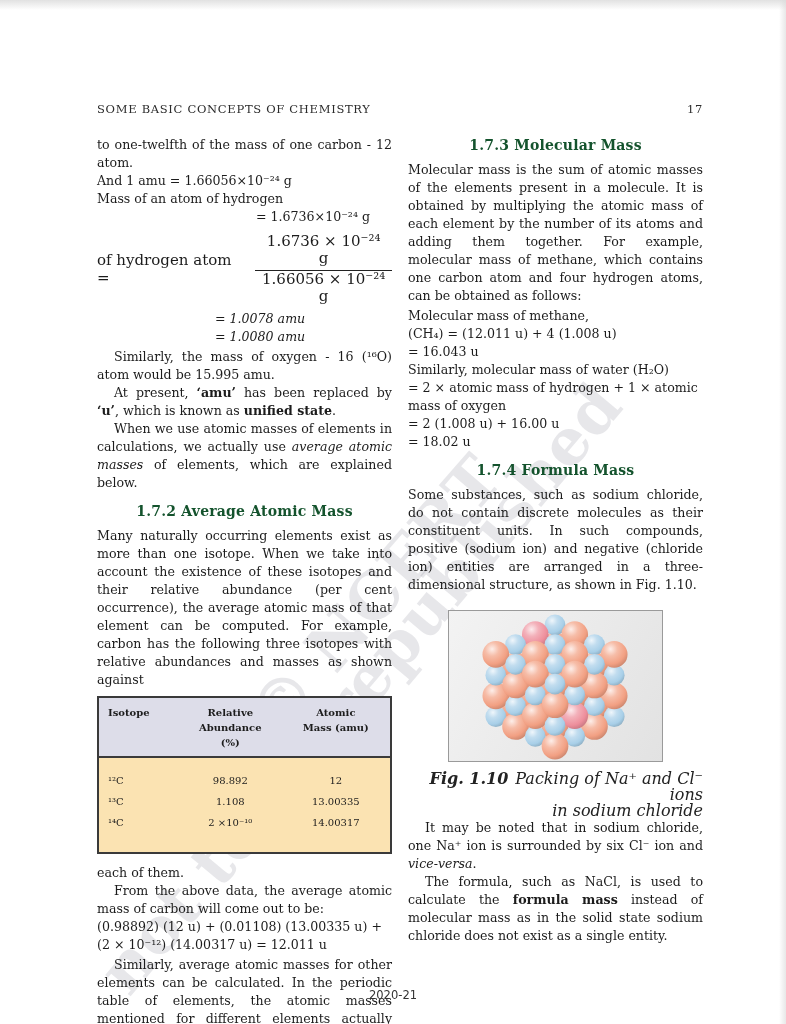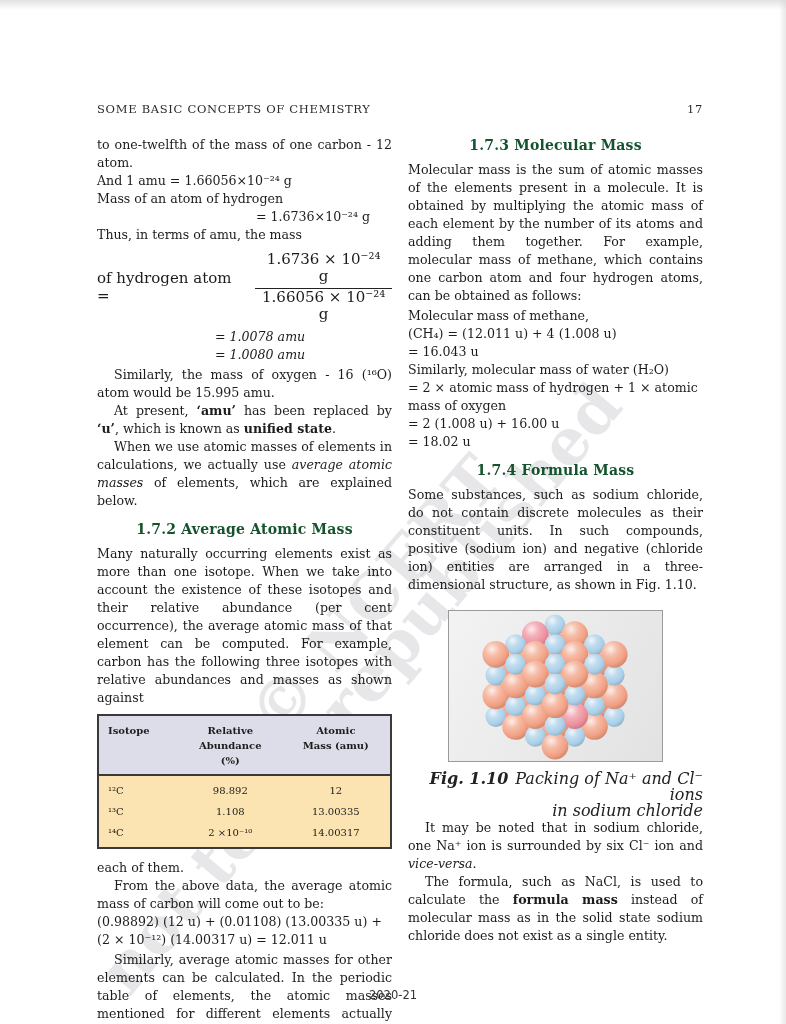--- a/index.html
+++ b/index.html
@@ -35,22 +35,22 @@
   .result{margin-left:118px !important;text-align:left;font-style:italic;}
 
   table.isotope-table{border-collapse:collapse;width:100%;margin:7px 0 10px 0;
     border:2px solid #3a3a3a;font-size:10px;line-height:15px;}
   .isotope-table th{background:#dddde9;font-weight:bold;white-space:pre-line;
     padding:7px 4px 6px 4px;text-align:center;vertical-align:top;
     border-bottom:2px solid #3a3a3a;}
   .isotope-table th:first-child{text-align:left;padding-left:9px;}
   .isotope-table td{background:#fbe3b2;padding:3px 4px;text-align:center;}
   .isotope-table td:first-child{text-align:left;padding-left:9px;}
-  .isotope-table tr.first-row td{padding-top:7px;}
-  .isotope-table tr:last-child td{padding-bottom:7px;margin-left:8px;}
+  .isotope-table tr.first-row td{padding-top:15px;}
+  .isotope-table tr:last-child td{padding-bottom:22px;margin-left:8px;}
 
   .figure-box{width:213px;height:150px;border:1px solid #9a9a9a;
     background:linear-gradient(120deg,#f3f3f3,#e2e2e2);
     margin:16px auto 9px auto;}
   .caption{font-size:16px;font-style:italic;text-align:right;
     margin:2px 0 10px 0;padding-left:18px;line-height:16px;color:#222;}
   .caption .fig-label{font-weight:bold;margin-right:7px;}
   .caption .caption-line2{display:block;margin-left:80px;}
 
   .footer{position:absolute;left:0;right:0;bottom:22px;text-align:center;
@@ -80,21 +80,20 @@
     <span>17</span>
   </div>
 
   <div class="columns">
 
     <div class="col">
       <p>to one-twelfth of the mass of one carbon - 12 atom.</p>
       <p class="eqline">And 1 amu = 1.66056×10⁻²⁴ g</p>
       <p class="eqline">Mass of an atom of hydrogen</p>
       <p class="right-val">= 1.6736×10⁻²⁴ g</p>
-      <p class="eqline">Thus, in terms of amu, the mass</p>
 
       <div class="frac-row">
         <span>of hydrogen atom  =</span>
         <span class="frac">
           <span class="num">1.6736 × 10⁻²⁴ g</span>
           <span class="den">1.66056 × 10⁻²⁴ g</span>
         </span>
       </div>
       <p class="eqline result">= 1.0078 amu</p>
       <p class="eqline result">= 1.0080 amu</p>

